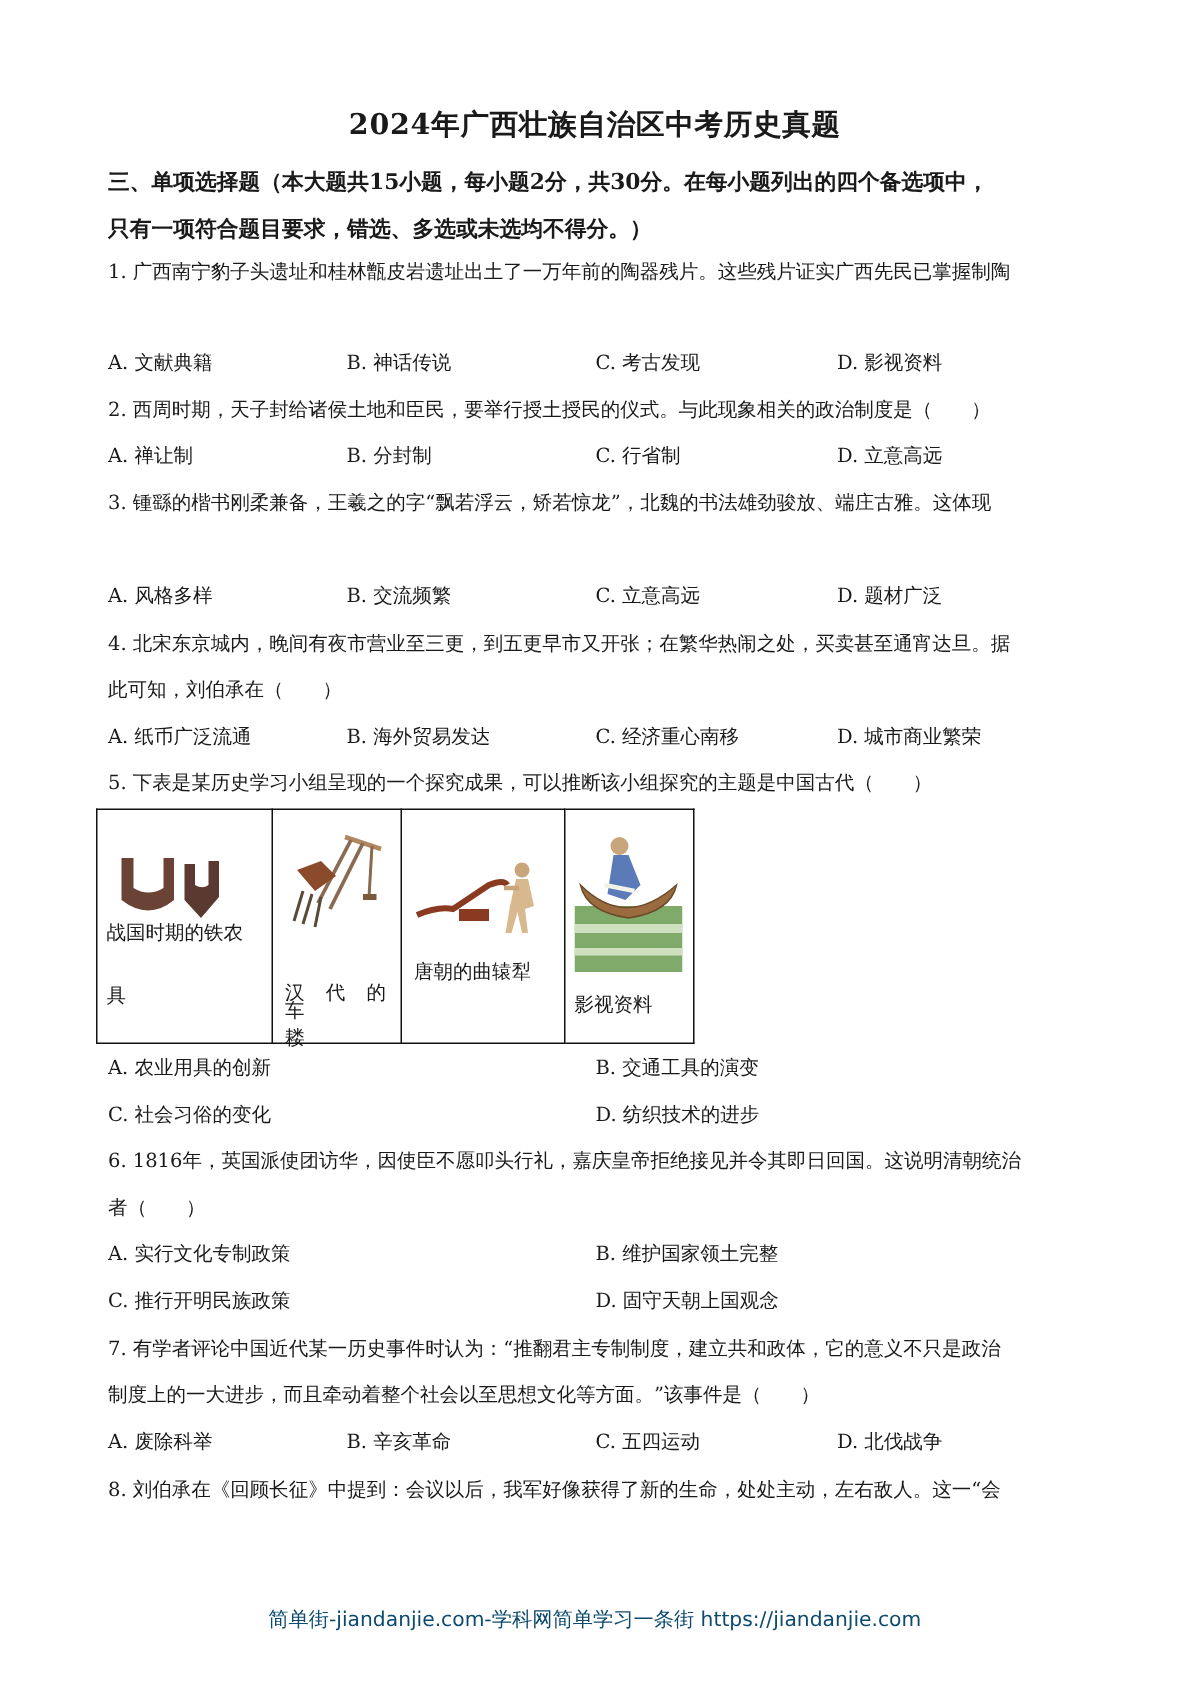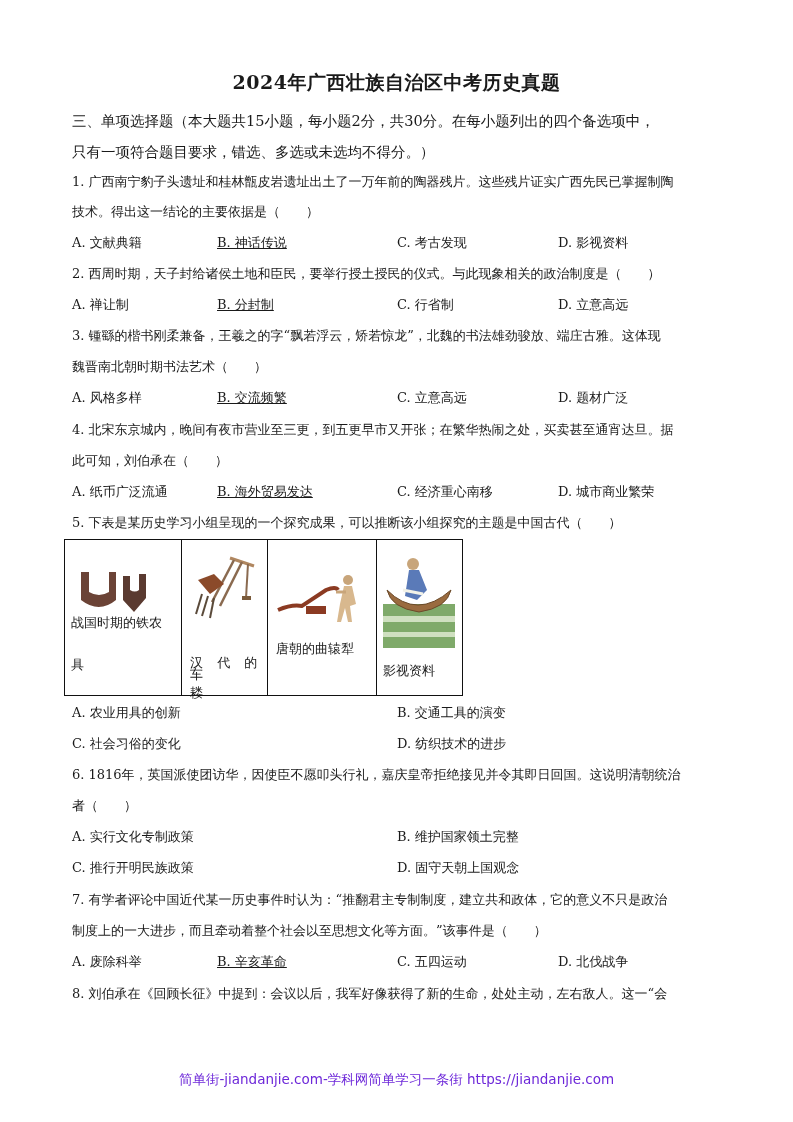--- a/index.html
+++ b/index.html
@@ -2,59 +2,57 @@
 <html><head>
 <meta charset="utf-8">
 <style>
   html, body { margin: 0; padding: 0; background: #ffffff; }
   body { width: 793px; height: 1122px; position: relative; overflow: hidden;
          font-family: "DejaVu Serif", "Liberation Serif", serif; color: #1a1a1a; }
   .page { position: absolute; left: 0; top: 0; width: 717px; height: 1122px; }
   .title { position: absolute; top: 70px; left: 0; width: 793px; text-align: center;
            font-size: 19px; font-weight: bold; letter-spacing: 0.5px; }
   .section { position: absolute; left: 72px; top: 106px; width: 655px;
-             font-size: 14.5px; font-weight: normal; line-height: 31px; }
+             font-size: 14.5px; font-weight: bold; line-height: 31px; }
   .line { position: absolute; left: 72px; font-size: 13px; white-space: nowrap; line-height: 20px; }
   .opt { position: absolute; font-size: 13px; white-space: nowrap; line-height: 20px; }
-  .c1 { left: 72px; } .c2 { left: 217px; text-decoration: underline; } .c3 { left: 397px; } .c4 { left: 558px; }
+  .c1 { left: 72px; } .c2 { left: 231px; } .c3 { left: 397px; } .c4 { left: 558px; }
   .h2 { left: 397px; }
   table.tools { position: absolute; left: 64px; top: 539px; border-collapse: collapse; }
   table.tools td { border: 1.3px solid #111; vertical-align: top; padding: 0; position: relative; height: 155px; }
   .cell-label { position: absolute; font-size: 13px; line-height: 30px; }
   .img { position: absolute; }
   .footer { position: absolute; top: 1071px; left: 0; width: 793px; text-align: center;
-            font-family: "DejaVu Sans", sans-serif; font-size: 13.5px; color: #6d28d9; }
+            font-family: "DejaVu Sans", sans-serif; font-size: 13.5px; color: #0c4a6e; }
 </style>
 </head>
 <body>
 
 <div class="page">
 
   <div class="title">2024年广西壮族自治区中考历史真题</div>
 
   <div class="section">
     <div>三、单项选择题（本大题共15小题，每小题2分，共30分。在每小题列出的四个备选项中，</div>
     <div>只有一项符合题目要求，错选、多选或未选均不得分。）</div>
   </div>
 
   <div class="line" style="top:172px">1. 广西南宁豹子头遗址和桂林甑皮岩遗址出土了一万年前的陶器残片。这些残片证实广西先民已掌握制陶</div>
-  <div class="line" style="top:202px">技术。得出这一结论的主要依据是（　　）</div>
   <div class="opt c1" style="top:233px">A. 文献典籍</div>
   <div class="opt c2" style="top:233px">B. 神话传说</div>
   <div class="opt c3" style="top:233px">C. 考古发现</div>
   <div class="opt c4" style="top:233px">D. 影视资料</div>
 
   <div class="line" style="top:264px">2. 西周时期，天子封给诸侯土地和臣民，要举行授土授民的仪式。与此现象相关的政治制度是（　　）</div>
   <div class="opt c1" style="top:295px">A. 禅让制</div>
   <div class="opt c2" style="top:295px">B. 分封制</div>
   <div class="opt c3" style="top:295px">C. 行省制</div>
   <div class="opt c4" style="top:295px">D. 立意高远</div>
 
   <div class="line" style="top:326px">3. 锺繇的楷书刚柔兼备，王羲之的字“飘若浮云，矫若惊龙”，北魏的书法雄劲骏放、端庄古雅。这体现</div>
-  <div class="line" style="top:357px">魏晋南北朝时期书法艺术（　　）</div>
   <div class="opt c1" style="top:388px">A. 风格多样</div>
   <div class="opt c2" style="top:388px">B. 交流频繁</div>
   <div class="opt c3" style="top:388px">C. 立意高远</div>
   <div class="opt c4" style="top:388px">D. 题材广泛</div>
 
   <div class="line" style="top:420px">4. 北宋东京城内，晚间有夜市营业至三更，到五更早市又开张；在繁华热闹之处，买卖甚至通宵达旦。据</div>
   <div class="line" style="top:451px">此可知，刘伯承在（　　）</div>
   <div class="opt c1" style="top:482px">A. 纸币广泛流通</div>
   <div class="opt c2" style="top:482px">B. 海外贸易发达</div>
   <div class="opt c3" style="top:482px">C. 经济重心南移</div>

